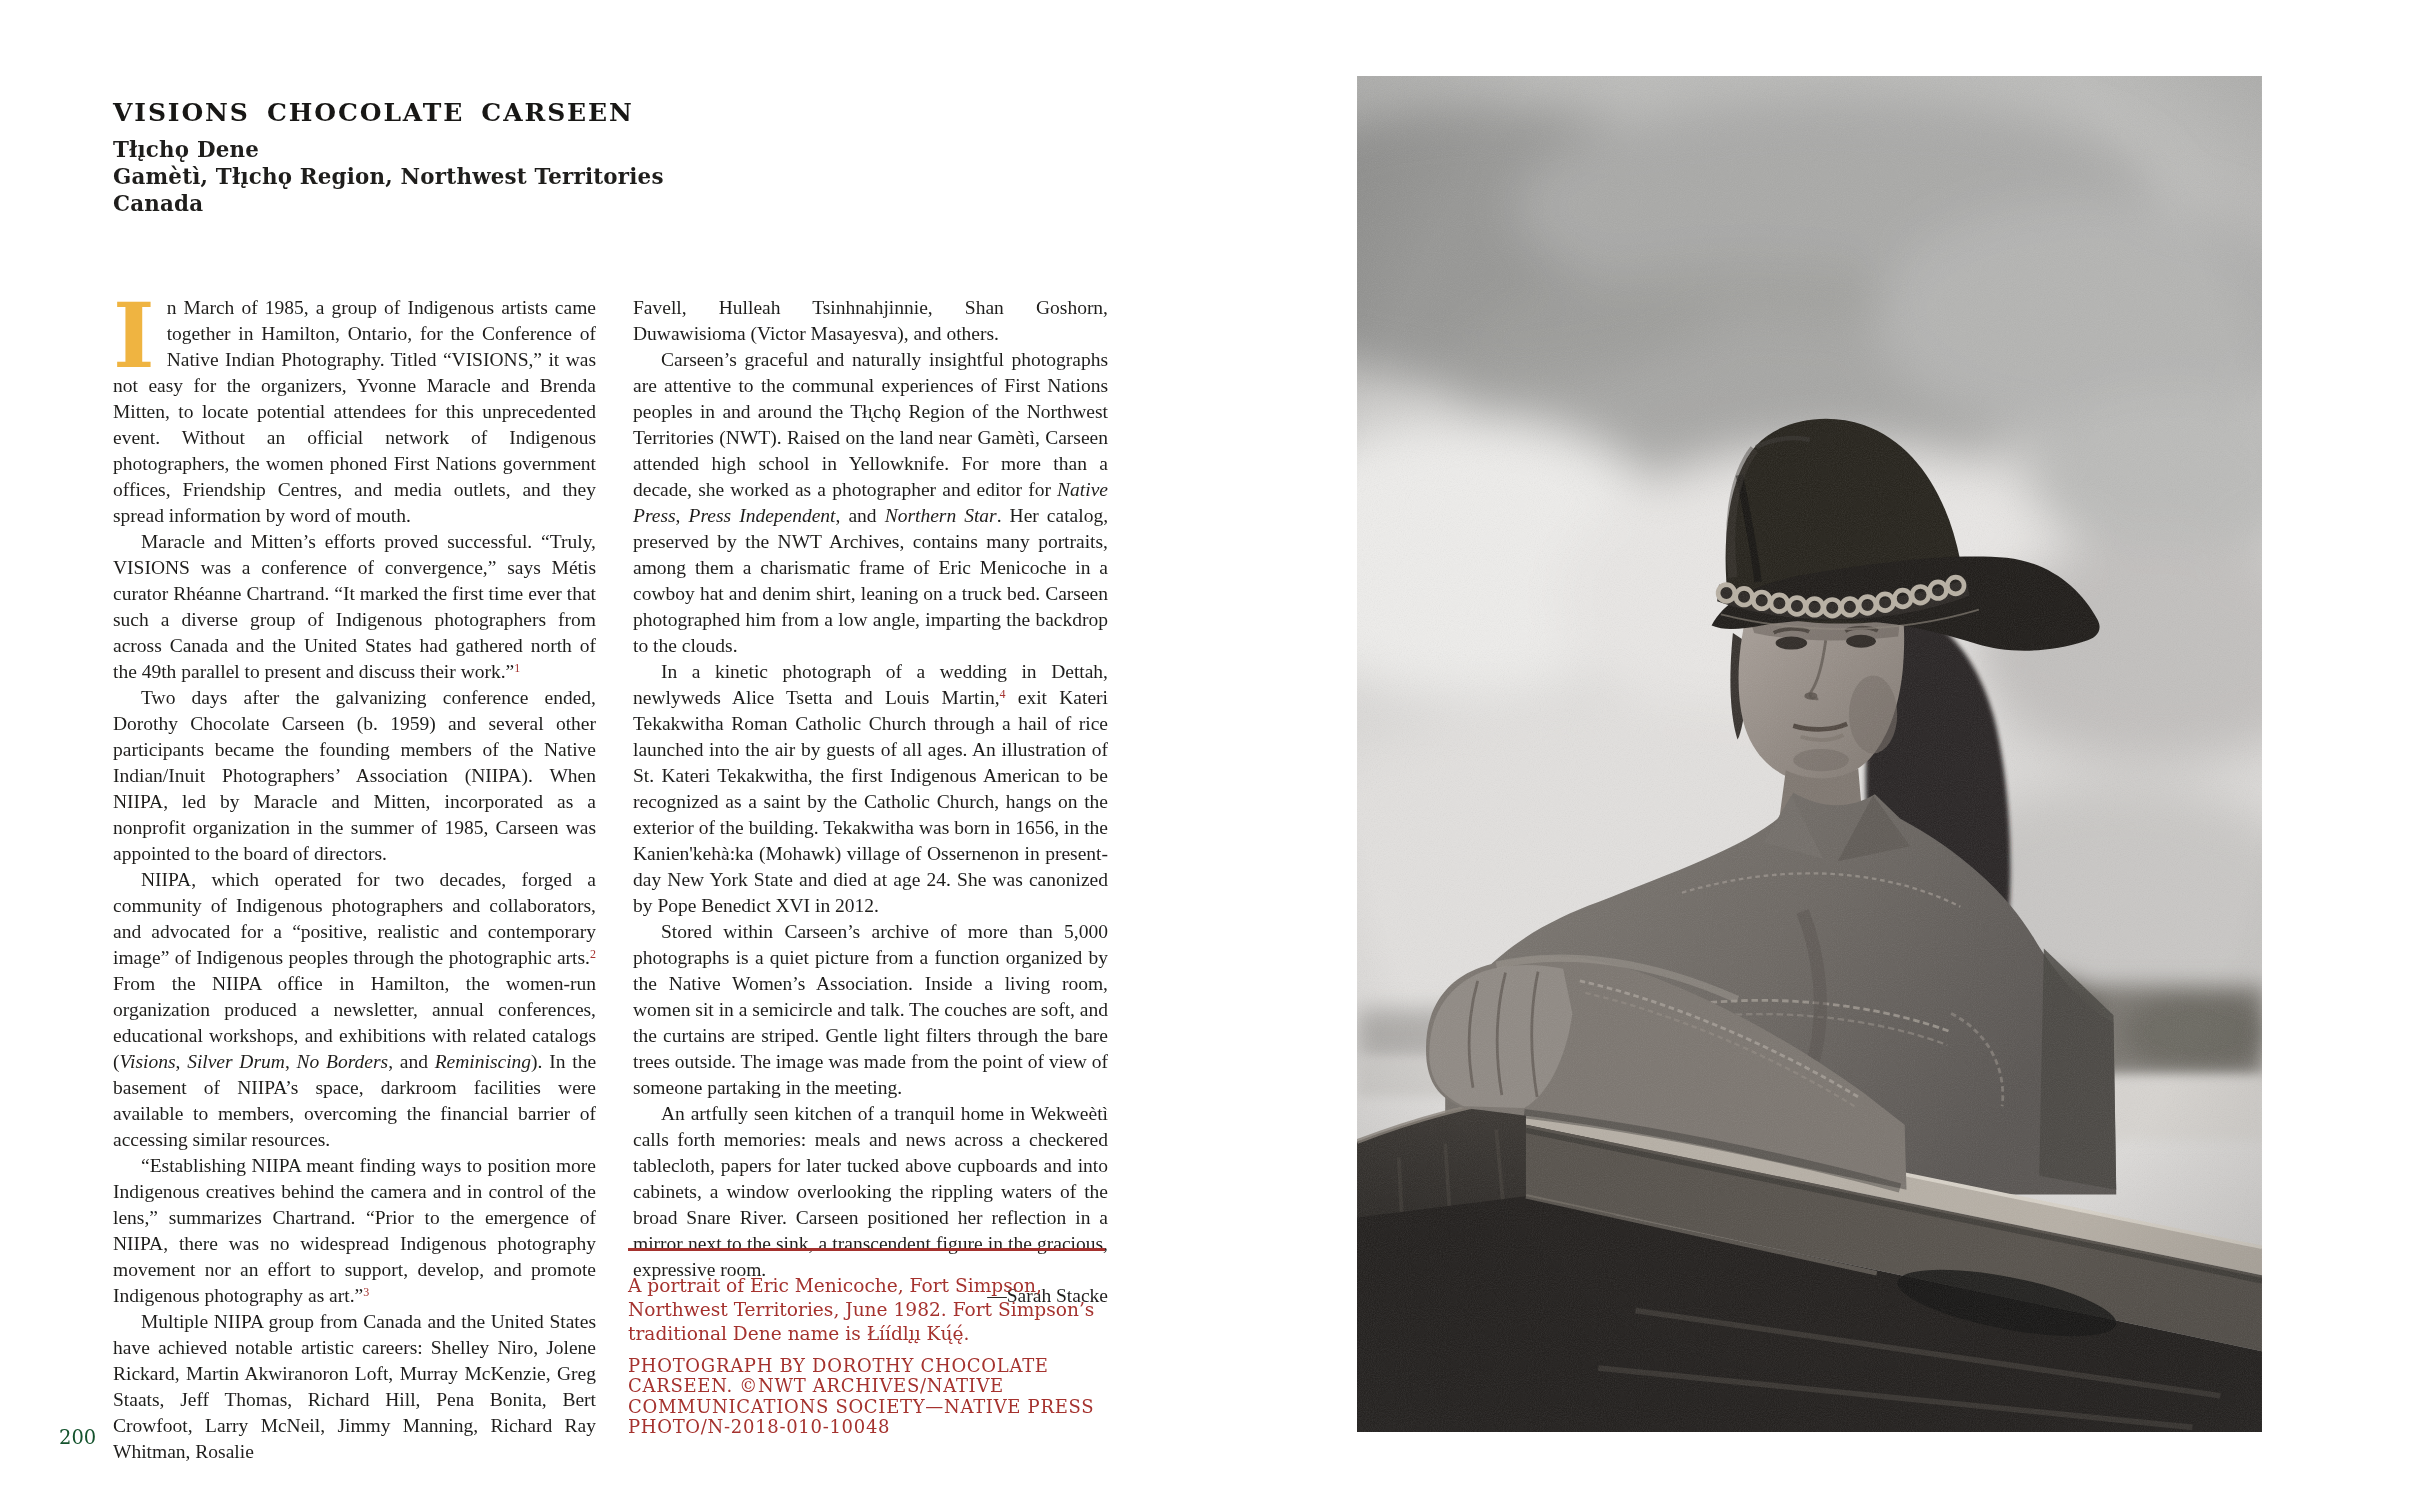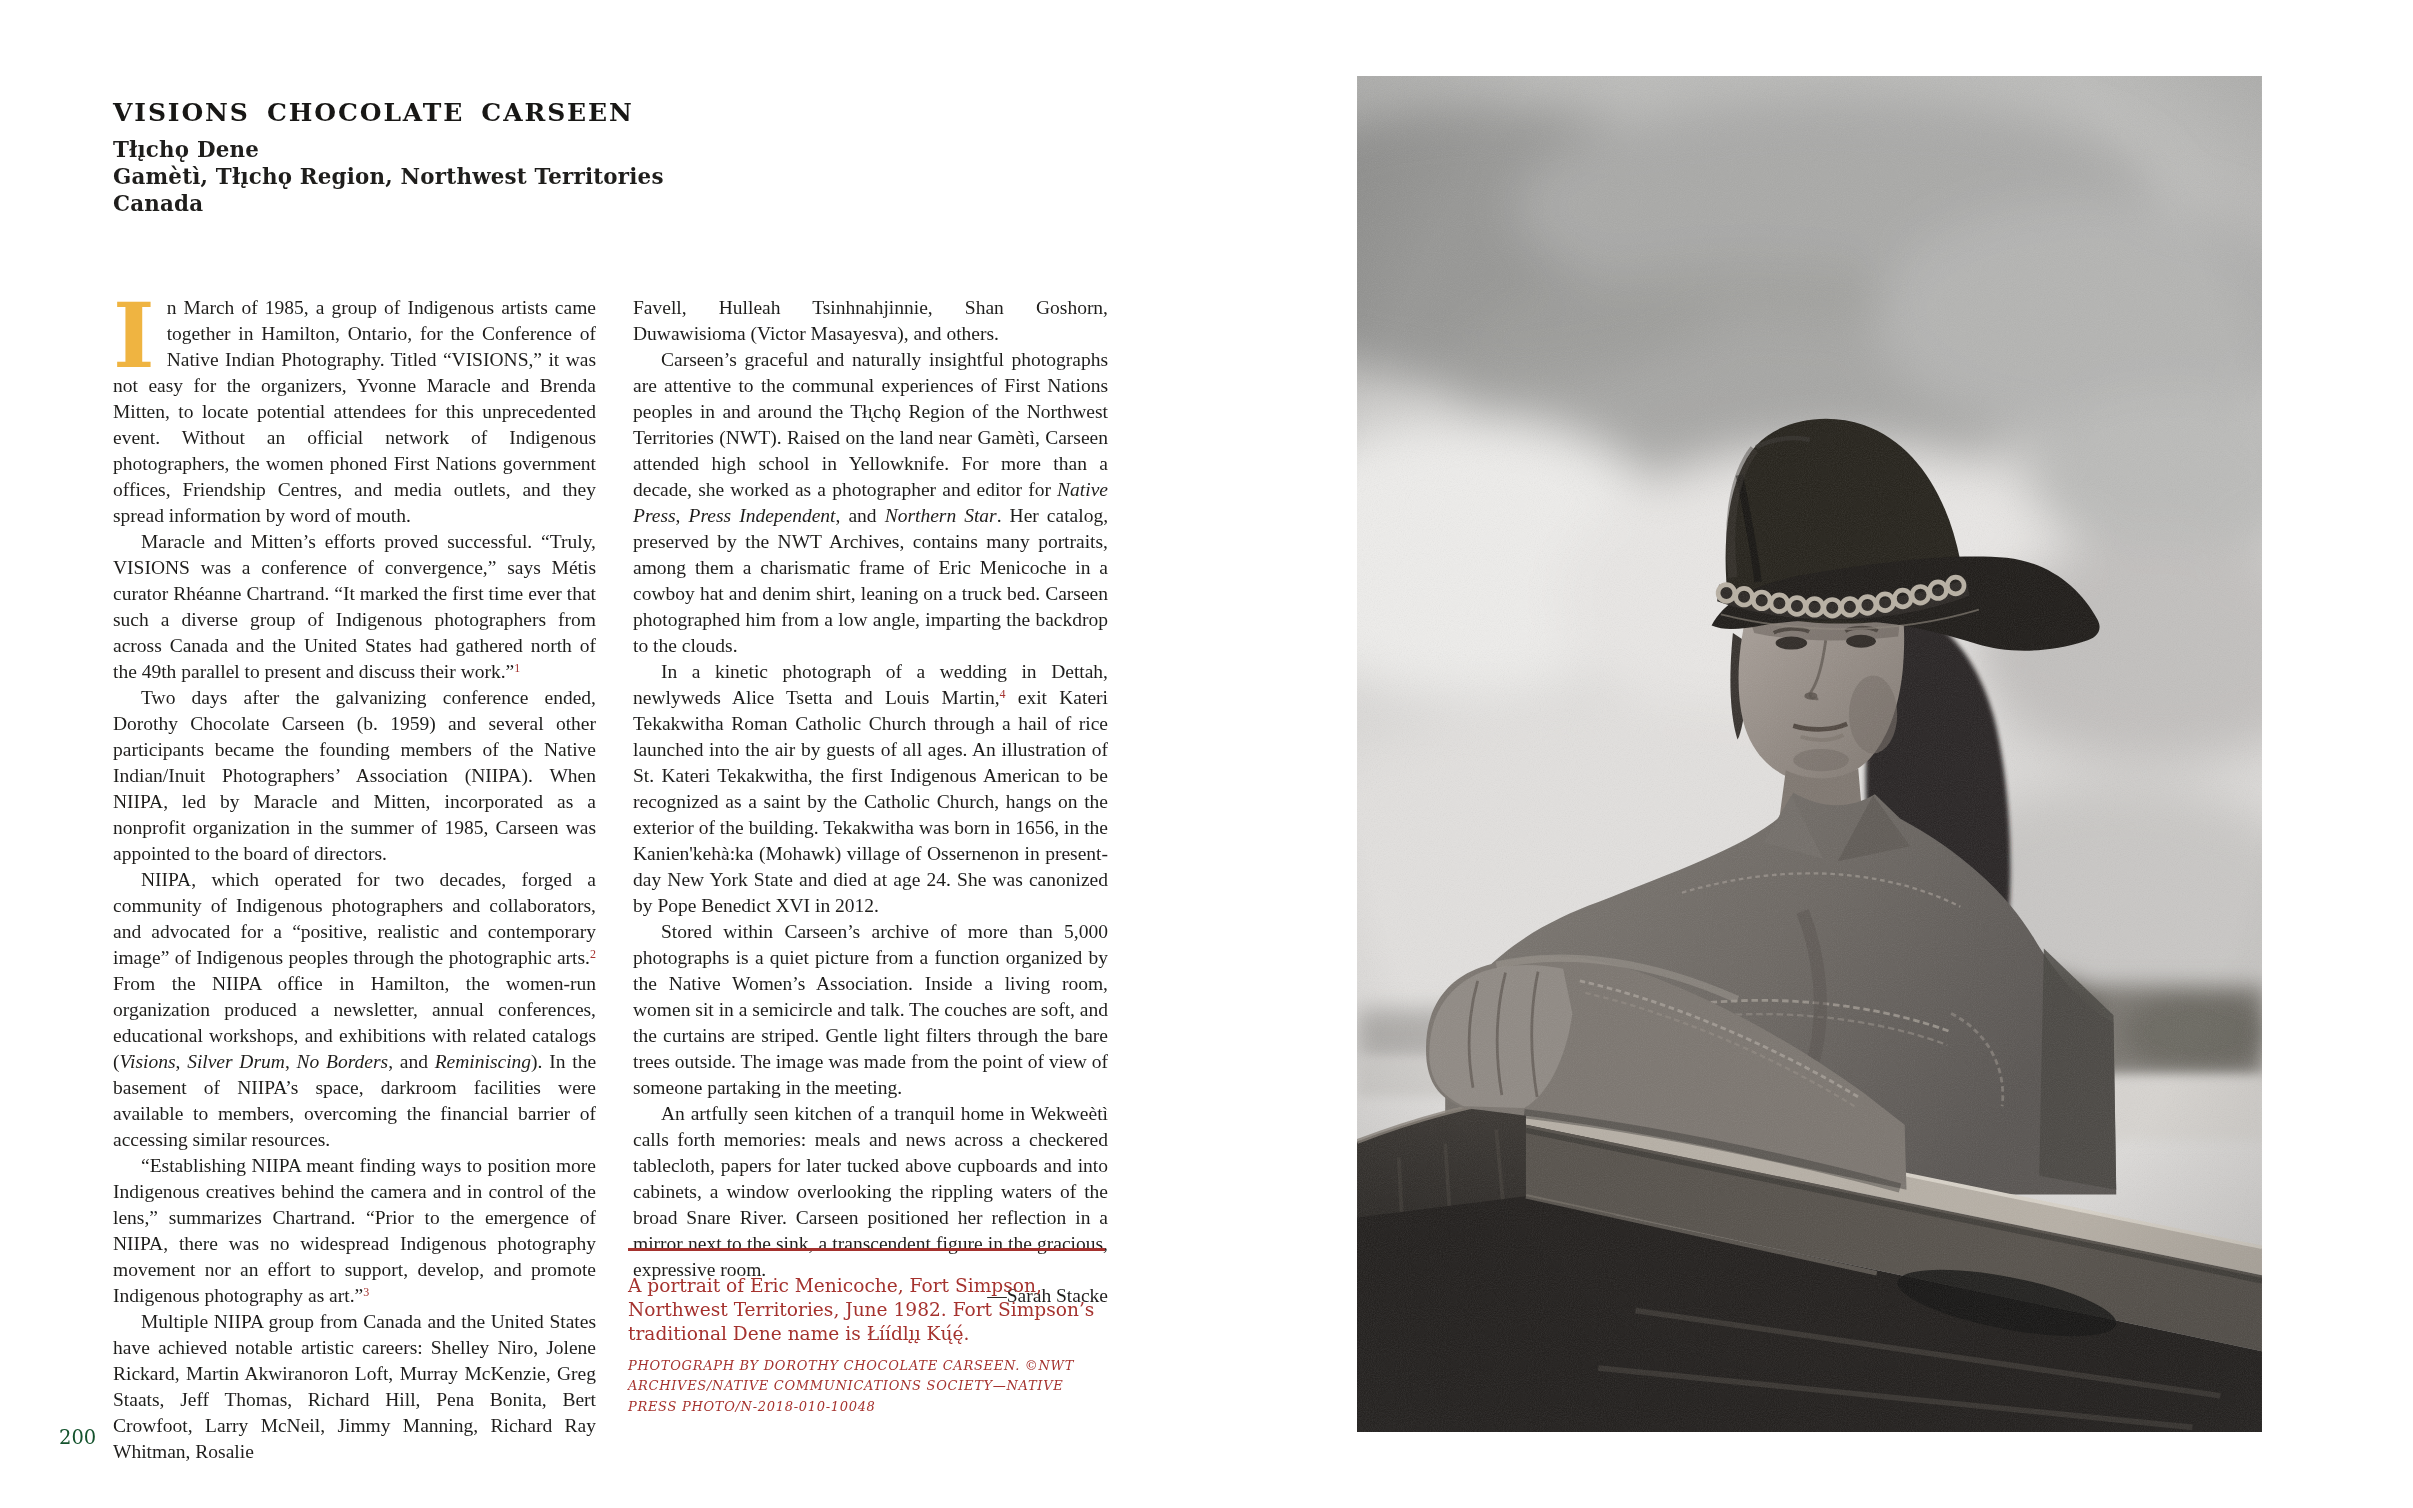--- a/index.html
+++ b/index.html
@@ -32,22 +32,22 @@
   }
   sup.fnote{color:var(--accent);font-size:12px;line-height:0;vertical-align:6.5px;}
   .byline{margin-top:61px;text-align:right;}
   .caption-block{position:absolute;left:628px;top:1236px;width:477px;margin-top:12px;}
   .caption-rule{height:2.8px;background:var(--accent);}
   .caption-text{
     font-family:"DejaVu Serif",serif;font-size:18.6px;line-height:24px;
     color:var(--accent);margin-top:23px;
   }
   .caption-credit{
-    font-family:"DejaVu Serif",serif;font-size:13px;line-height:20.4px;
-    letter-spacing:0.7px;color:var(--accent);margin-top:10.2px;font-style:italic;
+    font-family:"DejaVu Serif",serif;font-size:18px;line-height:20.4px;
+    letter-spacing:0.7px;color:var(--accent);margin-top:10.2px;
   }
   .page-number{position:absolute;left:59px;top:1426px;font-family:"DejaVu Serif",serif;font-size:19.5px;color:#14532d;}
   .photo{position:absolute;left:1357px;top:76px;width:905px;height:1356px;}
   .photo svg{display:block;width:905px;height:1356px;}
 </style>
 </head>
 <body>
 
 <div class="page">
 

